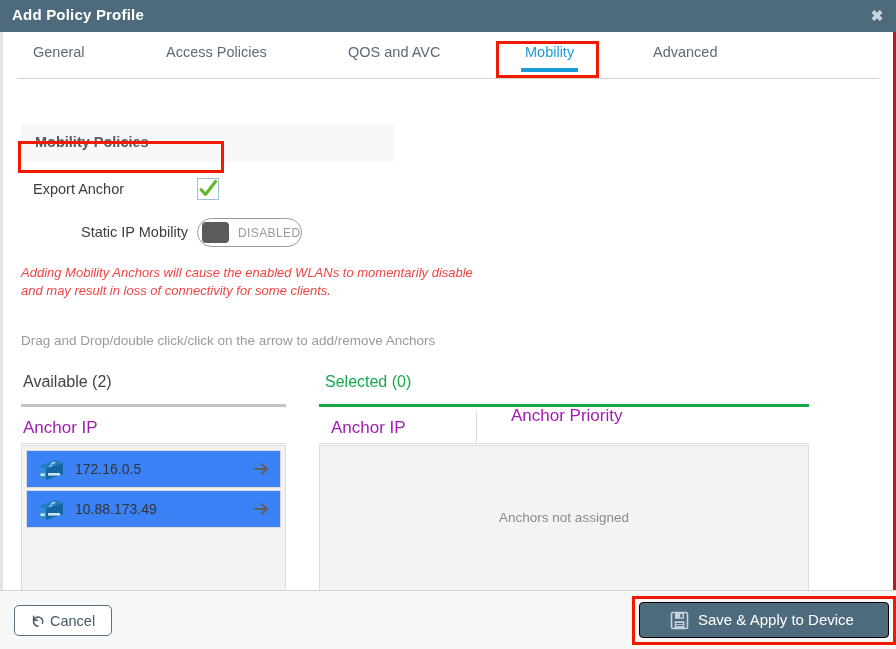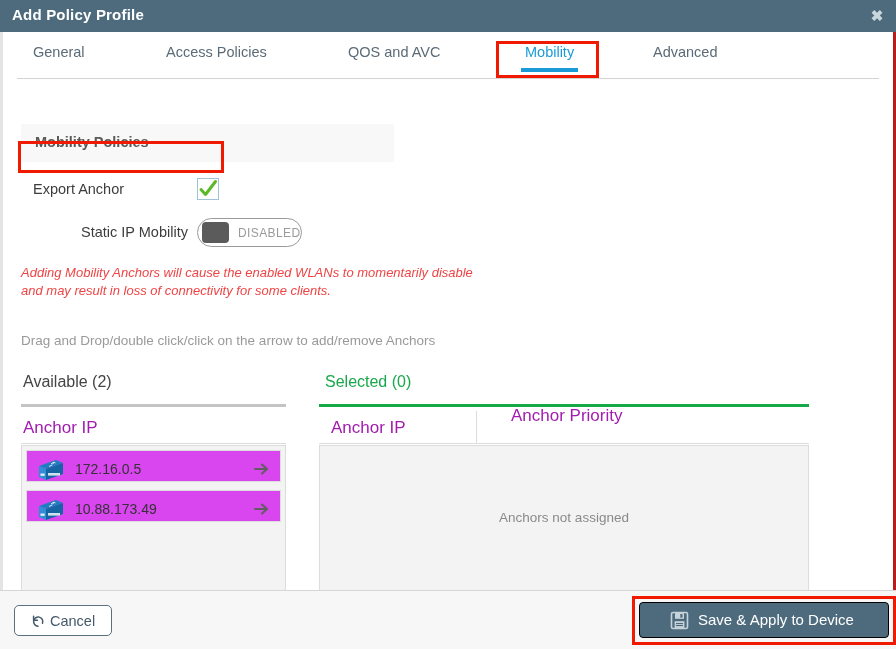--- a/index.html
+++ b/index.html
@@ -222,22 +222,22 @@
     border: 1px solid #dcdcdc;
     box-sizing: border-box;
   }
   #available-box { left: 18px; top: 413px; width: 265px; height: 148px; }
   #selected-box  { left: 316px; top: 413px; width: 490px; height: 148px; }
 
   .anchor-item {
     position: absolute;
     left: 4px;
     width: 255px;
-    height: 32px;
-    background: #d946ef;
+    height: 38px;
+    background: #3b82f6;
     border: 1px solid #dcdcdc;
     box-sizing: border-box;
     cursor: pointer;
   }
   .anchor-item .dev-icon {
     position: absolute;
     left: 7px; top: 6px;
   }
   .anchor-item .ip {
     position: absolute;

